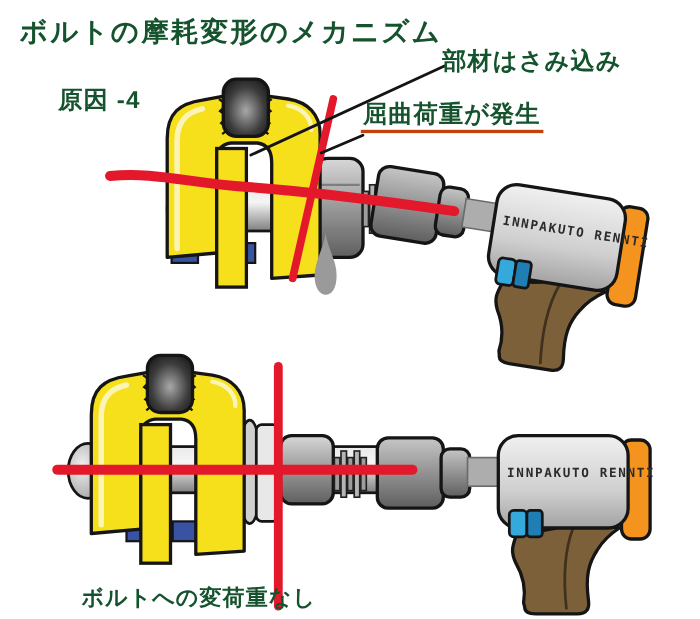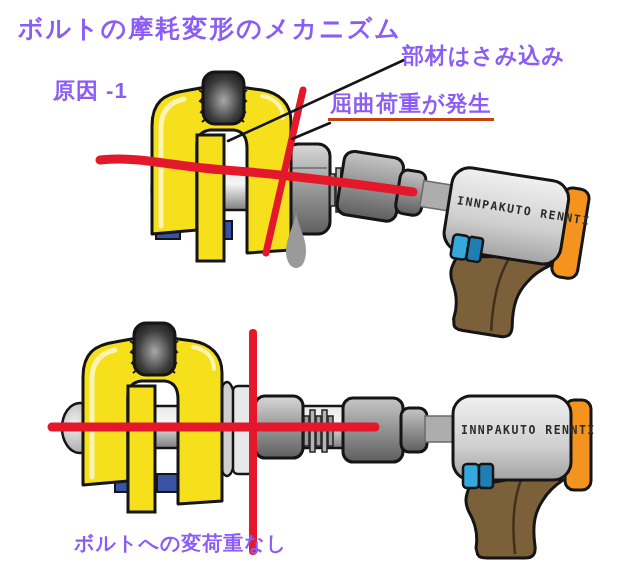--- a/index.html
+++ b/index.html
@@ -1,18 +1,18 @@
 <!DOCTYPE html>
 <html><head>
 <meta charset="utf-8">
 <style>
   html,body{margin:0;padding:0;background:#ffffff;}
   .stage{
     position:relative;width:636px;height:563px;background:#ffffff;overflow:hidden;
-    font-family:"Liberation Sans","DejaVu Sans",sans-serif;color:#8b5cf6;
+    font-family:"Liberation Sans","DejaVu Sans",sans-serif;color:#14532d;
   }
   .title{
     position:absolute;left:18px;top:12px;font-size:25px;font-weight:bold;
     letter-spacing:2px;white-space:nowrap;
   }
   .cause{
     position:absolute;left:53px;top:76px;font-size:22px;font-weight:bold;
     letter-spacing:1px;white-space:nowrap;
   }
   .anno{
@@ -30,21 +30,21 @@
     font-family:"DejaVu Sans Mono","Liberation Mono",monospace;
     font-size:11.5px;font-weight:600;letter-spacing:1.5px;fill:#2b2b2b;
   }
 </style>
 </head>
 <body>
 
 <div class="stage">
 
   <div class="title">ボルトの摩耗変形のメカニズム</div>
-  <div class="cause">原因 -1</div>
+  <div class="cause">原因 -4</div>
 
   <svg class="canvas" width="636" height="563" viewBox="0 0 636 563">
     <defs>
       <linearGradient id="shaftGrad" x1="0" y1="0" x2="0" y2="1">
         <stop offset="0" stop-color="#e9e9e9"></stop>
         <stop offset="0.35" stop-color="#f5f5f5"></stop>
         <stop offset="1" stop-color="#7f7f7f"></stop>
       </linearGradient>
       <linearGradient id="nutGrad" x1="0" y1="0" x2="0" y2="1">
         <stop offset="0" stop-color="#d8d8d8"></stop>

